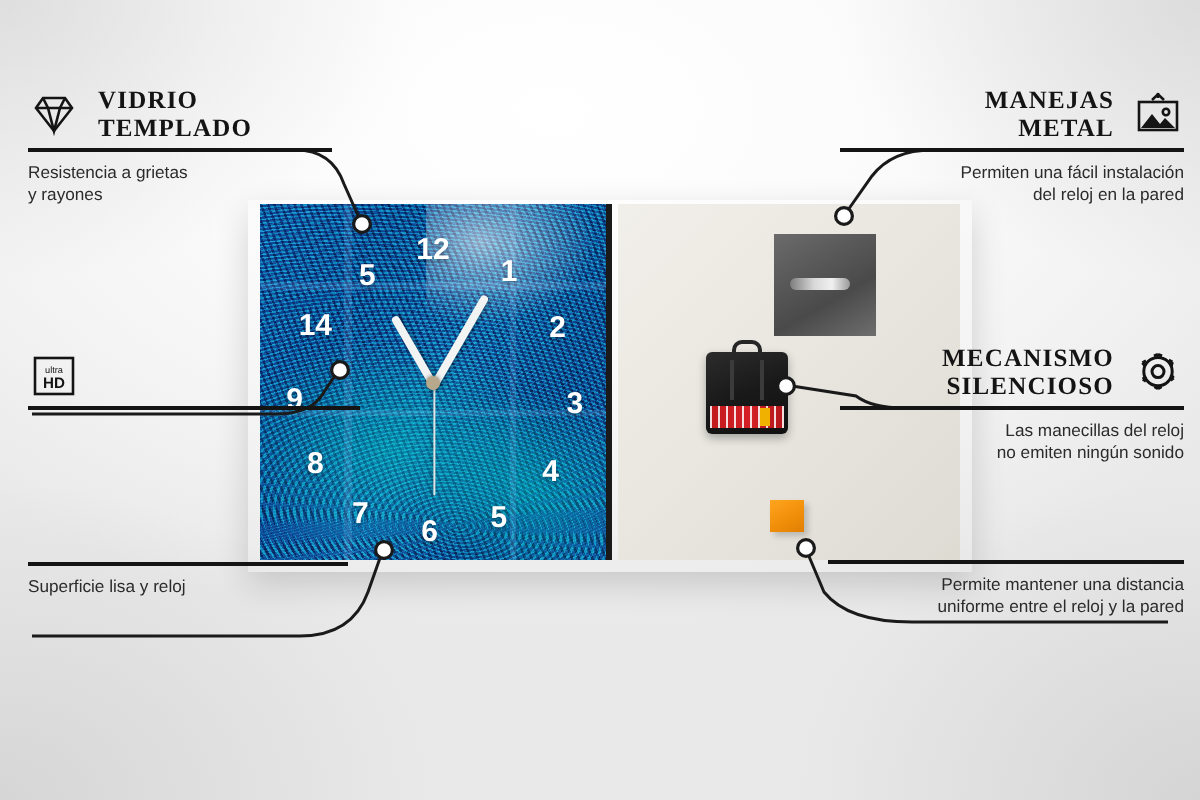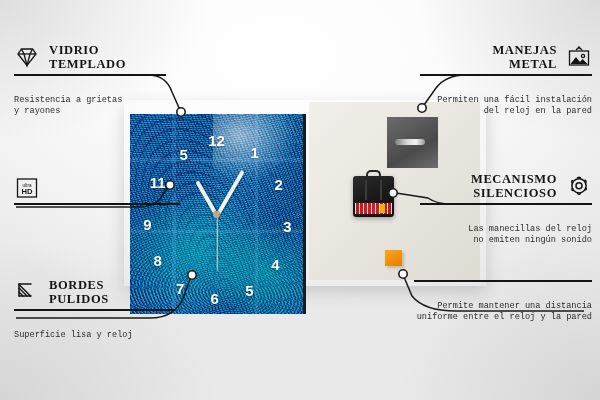--- a/index.html
+++ b/index.html
@@ -27,21 +27,21 @@
 
   
   #product { position:absolute; left:130px; top:102px; width:350px; height:178px; }
   #prod-shadow {
     position:absolute; left:124px; top:100px; width:362px; height:186px;
     box-shadow:0 6px 16px rgba(0,0,0,.16);
     background:transparent;
   }
   
   #clock {
-    position:absolute; left:0; top:12px; width:176px; height:200px;
+    position:absolute; left:0; top:0; width:176px; height:178px;
     overflow:hidden;
     background:#0f4faa;
     border-right:3px solid #1a1a1a;
     text-align:center;
   }
   #clock .wave-base {
     position:absolute; inset:-20%;
     background:
       linear-gradient(118deg, #0c3f96 0%, #1560bd 18%, #0e55ae 34%, #1b77c9 52%, #0d4ea5 68%, #155fb8 84%, #0b3f93 100%);
   }
@@ -148,22 +148,22 @@
   
   .feat { position:absolute; }
   .feat .titlerow { display:flex; align-items:center; gap:9px; }
   .feat .ttl {
     font-family:"Liberation Serif", serif; font-weight:700;
     font-size:12.5px; line-height:14px; letter-spacing:.6px; color:#141414;
     white-space:pre-line; text-transform:uppercase;
   }
   .feat .rule { height:1.6px; background:#141414; margin-top:3px; }
   .feat .sub {
-    font-family:Liberation Mono, monospace; font-size:8.6px; line-height:11px;
-    color:#2b2b2b; margin-top:19px; white-space:pre-line;
+    font-family:Liberation Sans, sans-serif; font-size:8.6px; line-height:11px;
+    color:#2b2b2b; margin-top:5px; white-space:pre-line;
   }
   .feat.left .ttl { text-align:left; }
   .feat.left .sub { text-align:left; }
   .feat.right .titlerow { justify-content:flex-end; }
   .feat.right .ttl { text-align:right; }
   .feat.right .sub { text-align:right; }
   .ico { width:26px; height:24px; flex:0 0 auto; display:block; }
   .ico svg { display:block; width:100%; height:100%; }
 
   #feat-vidrio  { left:14px;  top:43px;  width:170px; }
@@ -204,21 +204,21 @@
       <span class="hour-num" style="left:50%;  top:13%;">12</span>
       <span class="hour-num" style="left:72%;  top:19%;">1</span>
       <span class="hour-num" style="left:86%;  top:35%;">2</span>
       <span class="hour-num" style="left:91%;  top:56%;">3</span>
       <span class="hour-num" style="left:84%;  top:75%;">4</span>
       <span class="hour-num" style="left:69%;  top:88%;">5</span>
       <span class="hour-num" style="left:49%;  top:92%;">6</span>
       <span class="hour-num" style="left:29%;  top:87%;">7</span>
       <span class="hour-num" style="left:16%;  top:73%;">8</span>
       <span class="hour-num" style="left:10%;  top:55%;">9</span>
-      <span class="hour-num" style="left:16%;  top:34%;">11</span>
+      <span class="hour-num" style="left:16%;  top:34%;">14</span>
       <span class="hour-num" style="left:31%;  top:20%;">5</span>
 
       <div class="hand" id="hand-sec"></div>
       <div class="hand" id="hand-hour"></div>
       <div class="hand" id="hand-min"></div>
       <div id="hand-cap"></div>
     </div>
 
     <div id="backpanel">
       <div id="hanger">
@@ -284,36 +284,20 @@
           <rect x="3.5" y="3" width="19" height="18" fill="none" stroke="#141414" stroke-width="1.3"></rect>
           <text x="13" y="10.6" font-family="Liberation Sans, sans-serif" font-size="4.6" fill="#141414" text-anchor="middle">ultra</text>
           <text x="13" y="18.2" font-family="Liberation Sans, sans-serif" font-size="7.6" font-weight="bold" fill="#141414" text-anchor="middle">HD</text>
         </svg>
       </span>
     </div>
     <div class="rule"></div>
   </div>
 
   <div class="feat left" id="feat-bordes">
-    <div class="titlerow">
-      <span class="ico">
-        <svg viewBox="0 0 26 24">
-            <g stroke="#141414" stroke-width="1.5" fill="none" stroke-linecap="round">
-          <path d="M5 4 L17 4"></path>
-              <path d="M5 4 L5 16"></path>
-          <path d="M5 8 L13 16"></path>
-              <path d="M5 12 L9 16"></path>
-          <path d="M5 4.5 L16.5 16"></path>
-          <path d="M5 16 L17 16"></path>
-        </g>
-          </svg>
-      </span>
-      <span class="ttl">BORDES
-PULIDOS</span>
-    </div>
     <div class="rule"></div>
     <div class="sub">Superficie lisa y reloj</div>
   </div>
 
   <div class="feat right" id="feat-manejas">
     <div class="titlerow">
       <span class="ttl">MANEJAS
 METAL</span>
       <span class="ico">
         <svg viewBox="0 0 26 24">

